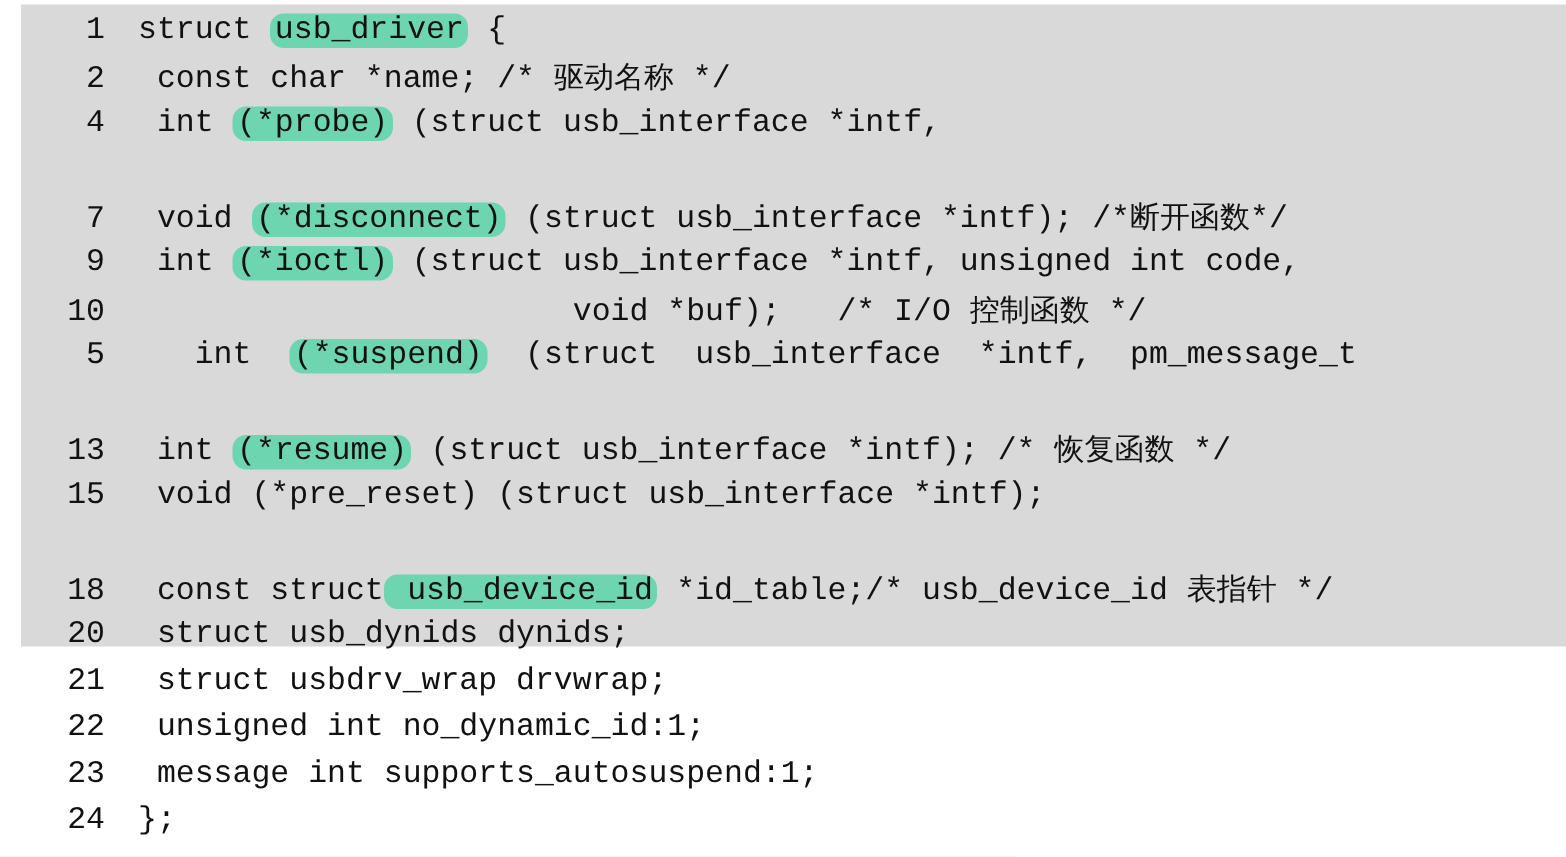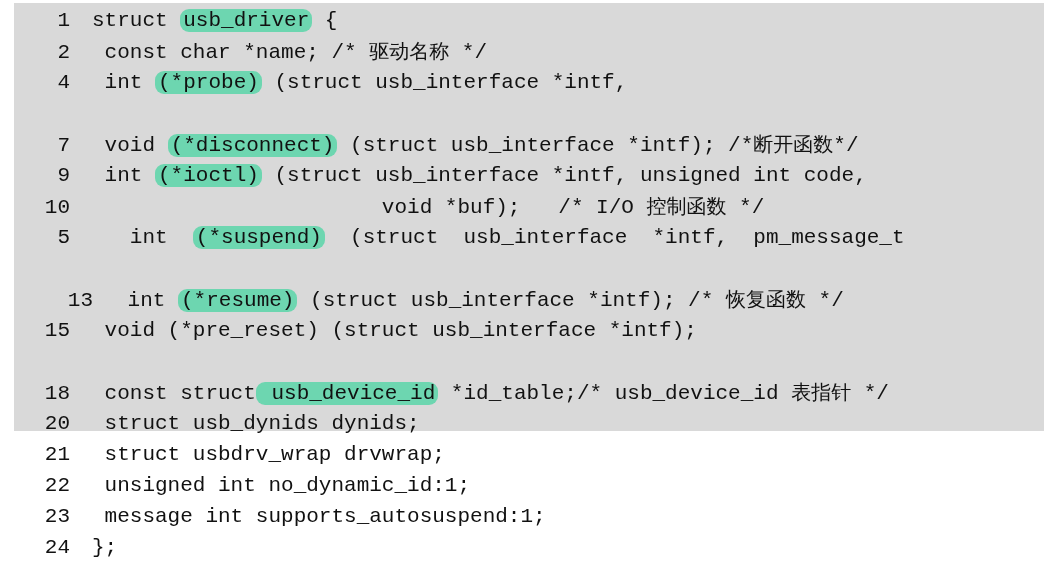--- a/index.html
+++ b/index.html
@@ -21,21 +21,21 @@
 <body>
 
 <div class="code-box" id="code-box">
     <div class="line" style="top: 2px;"><span class="ln">1</span><span>struct </span><span class="hl">usb_driver</span><span> {</span></div>
     <div class="line" style="top: 33px;"><span class="ln">2</span><span> const char *name; /* </span><span class="cjk">驱动名称</span><span> */</span></div>
     <div class="line" style="top: 64px;"><span class="ln">4</span><span> int </span><span class="hl">(*probe)</span><span> (struct usb_interface *intf,</span></div>
     <div class="line" style="top: 126px;"><span class="ln">7</span><span> void </span><span class="hl">(*disconnect)</span><span> (struct usb_interface *intf); /*</span><span class="cjk">断开函数</span><span>*/</span></div>
     <div class="line" style="top: 157px;"><span class="ln">9</span><span> int </span><span class="hl">(*ioctl)</span><span> (struct usb_interface *intf, unsigned int code,</span></div>
     <div class="line" style="top: 188px;"><span class="ln">10</span><span>                       void *buf);   /* I/O </span><span class="cjk">控制函数</span><span> */</span></div>
     <div class="line" style="top: 219px;"><span class="ln">5</span><span>   int  </span><span class="hl">(*suspend)</span><span>  (struct  usb_interface  *intf,  pm_message_t</span></div>
-    <div class="line" style="top: 281px; padding-left: 23px;"><span class="ln">13</span><span> int </span><span class="hl">(*resume)</span><span> (struct usb_interface *intf); /* </span><span class="cjk">恢复函数</span><span> */</span></div>
+    <div class="line" style="top: 281px;"><span class="ln">13</span><span> int </span><span class="hl">(*resume)</span><span> (struct usb_interface *intf); /* </span><span class="cjk">恢复函数</span><span> */</span></div>
     <div class="line" style="top: 312px; font-family: Liberation Mono, monospace;"><span class="ln">15</span><span> void (*pre_reset) (struct usb_interface *intf);</span></div>
     <div class="line" style="top: 374px;"><span class="ln">18</span><span> const struct</span><span class="hl"> usb_device_id</span><span> *id_table;/* usb_device_id </span><span class="cjk">表指针</span><span> */</span></div>
     <div class="line" style="top: 405px;"><span class="ln">20</span><span> struct usb_dynids dynids;</span></div>
     <div class="line" style="top: 436px;"><span class="ln">21</span><span> struct usbdrv_wrap drvwrap;</span></div>
     <div class="line" style="top: 467px;"><span class="ln">22</span><span> unsigned int no_dynamic_id:1;</span></div>
     <div class="line" style="top: 498px;"><span class="ln">23</span><span> message int supports_autosuspend:1;</span></div>
     <div class="line" style="top: 529px;"><span class="ln">24</span><span>};</span></div>
   </div>
 
 </body></html>

